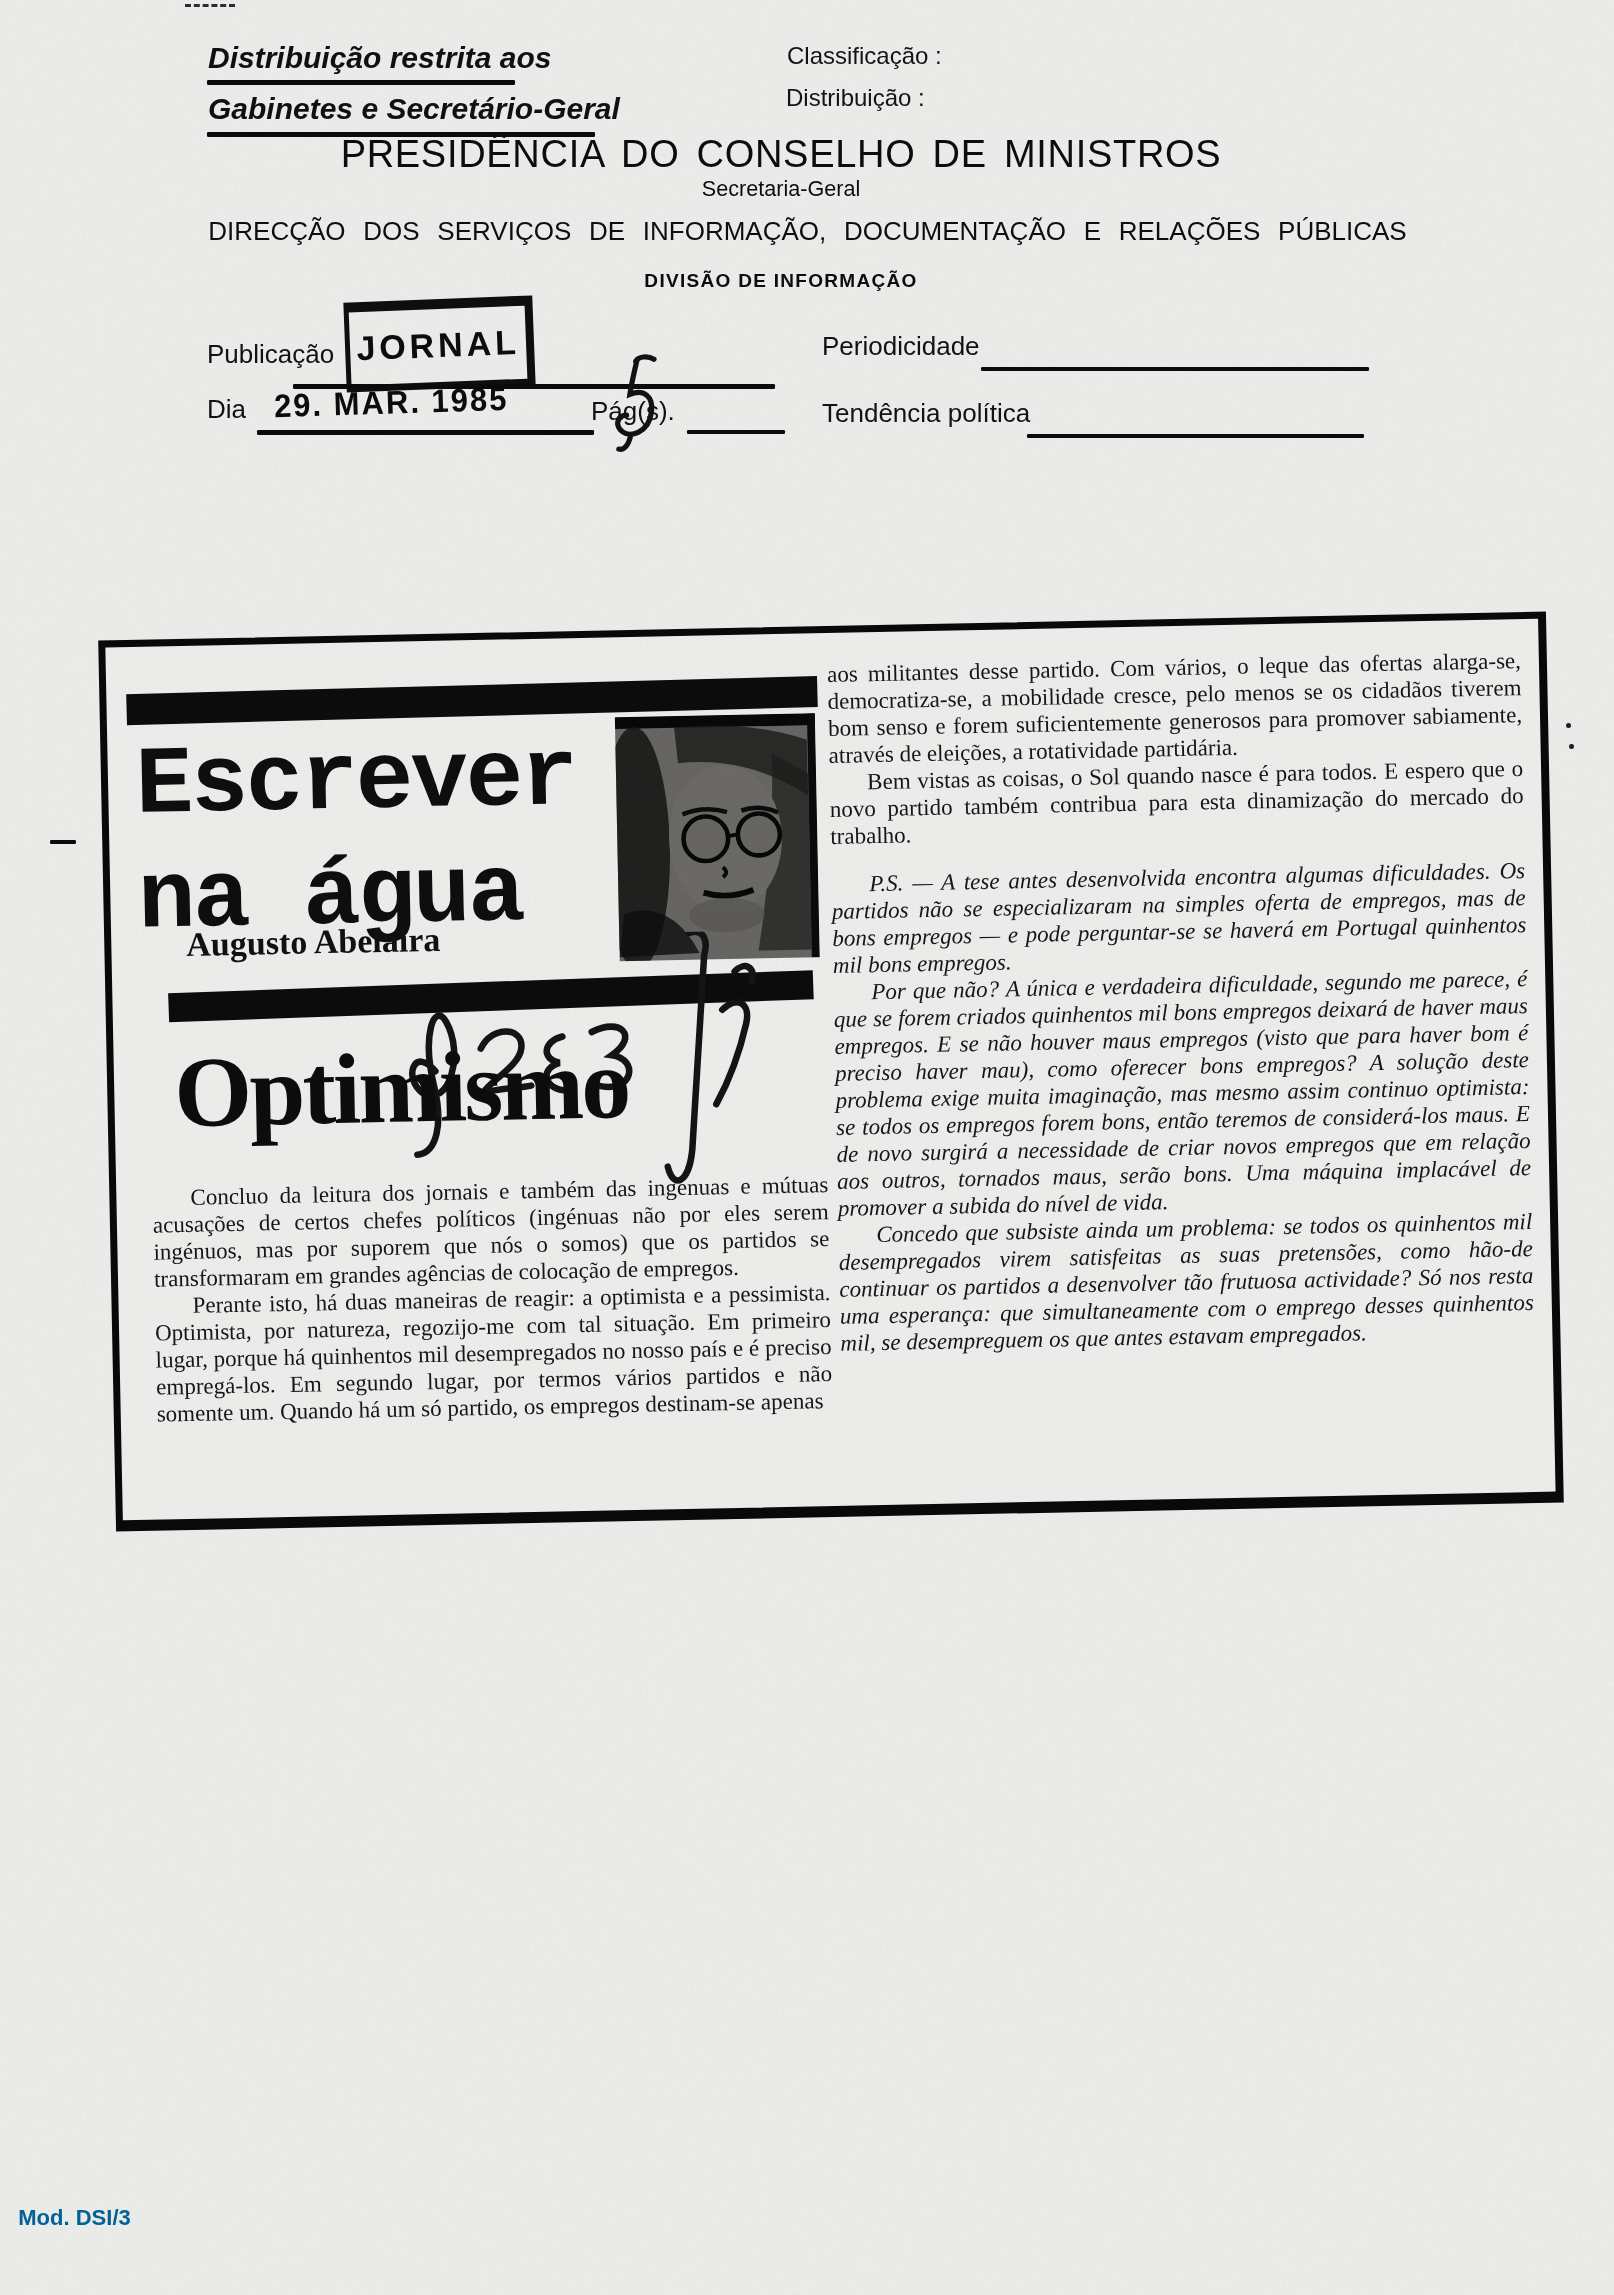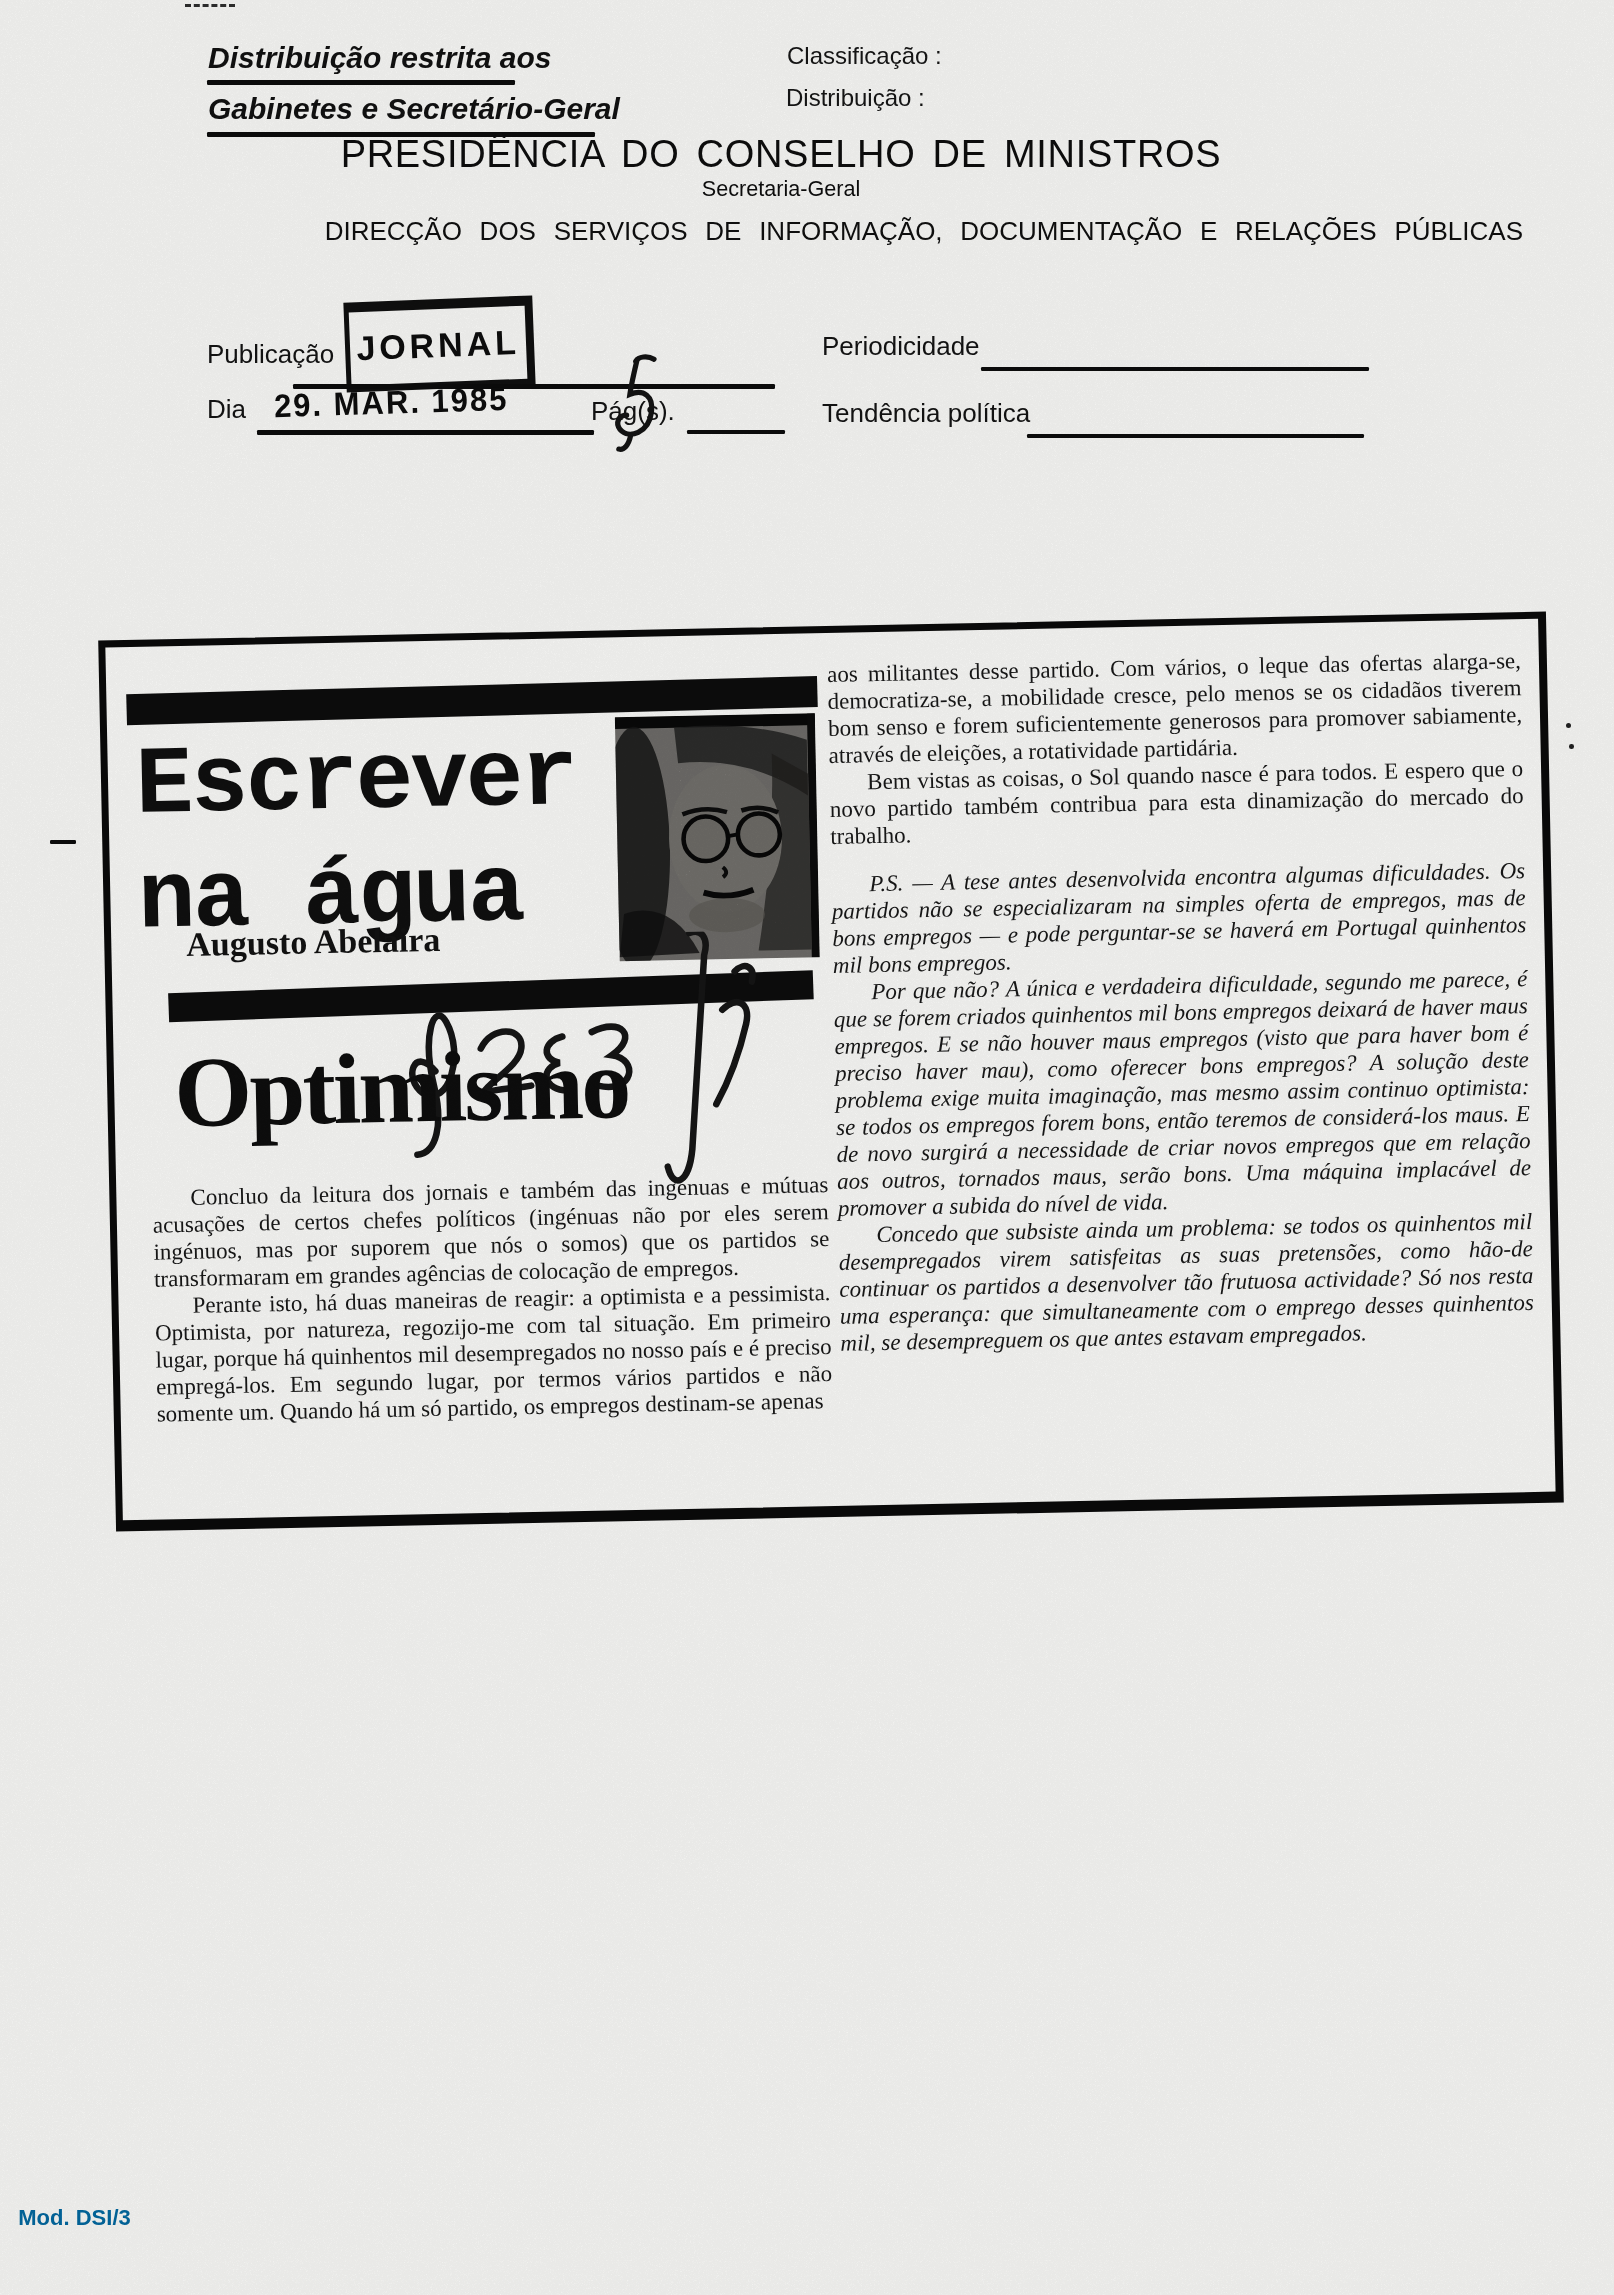--- a/index.html
+++ b/index.html
@@ -13,21 +13,21 @@
   .lbl-sm{font-size:24px;color:#161616;}
   .rule{position:absolute;background:#0c0c0c;border-radius:1.3px;}
   .ser{font-family:"Liberation Serif","DejaVu Serif",serif;}
 
   
   .corner-dashes{position:absolute;left:185px;top:3.9px;width:50px;border-top:3.3px dashed #2f2f2f;}
   .restricted{position:absolute;left:208px;font-size:30px;font-weight:700;font-style:italic;color:#121212;}
   .org-block{position:absolute;left:152px;width:1258px;text-align:center;color:#0e0e0e;}
   .org-title{font-size:38px;font-weight:400;word-spacing:5.9px;letter-spacing:0.7px;}
   .org-sub{font-size:21.6px;}
-  .org-dir{position:absolute;left:92px;width:1431px;text-align:right;font-size:26px;word-spacing:10.5px;color:#101010;}
+  .org-dir{position:absolute;left:92px;width:1431px;text-align:center;font-size:26px;word-spacing:10.5px;color:#101010;}
   .org-div{font-size:19px;font-weight:700;letter-spacing:1.3px;}
 
   
   .stampbox{
     position:absolute;left:345px;top:299px;width:176px;height:73px;
     border-style:solid;border-color:#101010;border-width:10.5px 8.5px 7.9px 5.9px;
     display:flex;align-items:center;justify-content:center;
     transform:rotate(-2.2deg);
   }
   .stampbox span{font-size:34px;font-weight:700;letter-spacing:3.9px;color:#0e0e0e;}
@@ -80,20 +80,21 @@
   <div class="rule" style="left:207px;top:80px;width:308px;height:4.6px;"></div>
   <div class="restricted" style="top:92px;">Gabinetes e Secretário-Geral</div>
   <div class="rule" style="left:207px;top:132px;width:388px;height:4.6px;"></div>
 
   <div class="abs lbl-sm" style="left:787px;top:42px;">Classificação :</div>
   <div class="abs lbl-sm" style="left:786px;top:84px;">Distribuição :</div>
 
   <div class="org-block org-title" style="top:133px;">PRESIDÊNCIA DO CONSELHO DE MINISTROS</div>
   <div class="org-block org-sub" style="top:176px;">Secretaria-Geral</div>
   <div class="org-dir" style="top:216px;">DIRECÇÃO DOS SERVIÇOS DE INFORMAÇÃO, DOCUMENTAÇÃO E RELAÇÕES PÚBLICAS</div>
+  <div class="org-block org-div" style="top:270px;">DIVISÃO DE INFORMAÇÃO</div>
 
   <div class="abs lbl" style="left:207px;top:339px;">Publicação</div>
   <div class="stampbox">
     <span>JORNAL</span>
   </div>
   <div class="rule" style="left:293px;top:384px;width:482px;height:4.6px;"></div>
 
   <div class="abs lbl" style="left:822px;top:331px;">Periodicidade</div>
   <div class="rule" style="left:981px;top:367px;width:388px;height:3.9px;"></div>
 

